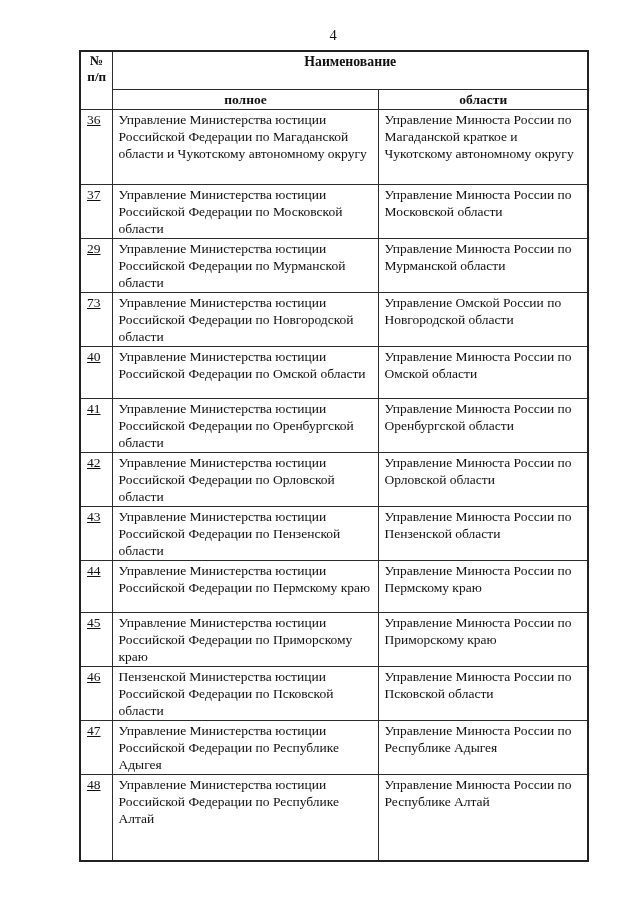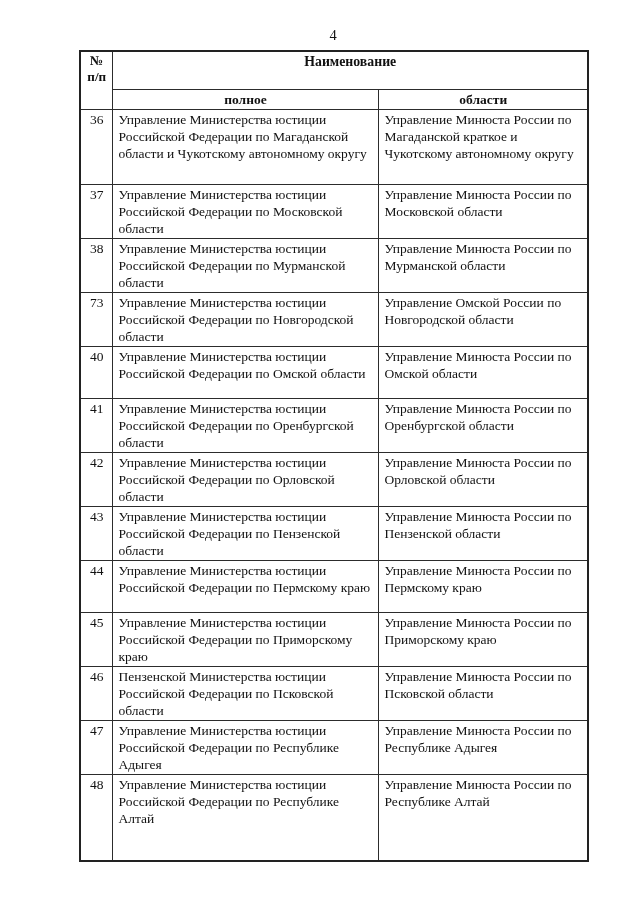--- a/index.html
+++ b/index.html
@@ -65,23 +65,24 @@
   }
   th.h-sub {
     height: 14px;
     text-align: center;
     font-weight: bold;
     padding-top: 0;
     padding-bottom: 0;
     margin-left: 34px;
   }
   td.num-cell {
-    text-align: center;
+    text-align: left;
     padding-left: 1px;
     padding-right: 1px;
+    text-decoration: underline;
   }
   tr.row-std  td { height: 49px; }
   tr.row-tall td { height: 72px; }
   tr.row-last td { height: 83px; }
 </style>
 </head>
 <body>
 
 <div class="page">
 
@@ -110,21 +111,21 @@
         <td class="num-cell">36</td>
         <td>Управление Министерства юстиции Российской Федерации по Магаданской области и Чукотскому автономному округу</td>
         <td>Управление Минюста России по Магаданской краткое и Чукотскому автономному округу</td>
       </tr>
       <tr class="row-std">
         <td class="num-cell">37</td>
         <td>Управление Министерства юстиции Российской Федерации по Московской области</td>
         <td>Управление Минюста России по Московской области</td>
       </tr>
       <tr class="row-std">
-        <td class="num-cell">38</td>
+        <td class="num-cell">29</td>
         <td>Управление Министерства юстиции Российской Федерации по Мурманской области</td>
         <td>Управление Минюста России по Мурманской области</td>
       </tr>
       <tr class="row-std">
         <td class="num-cell">73</td>
         <td>Управление Министерства юстиции Российской Федерации по Новгородской области</td>
         <td>Управление Омской России по Новгородской области</td>
       </tr>
       <tr class="row-std">
         <td class="num-cell">40</td>

